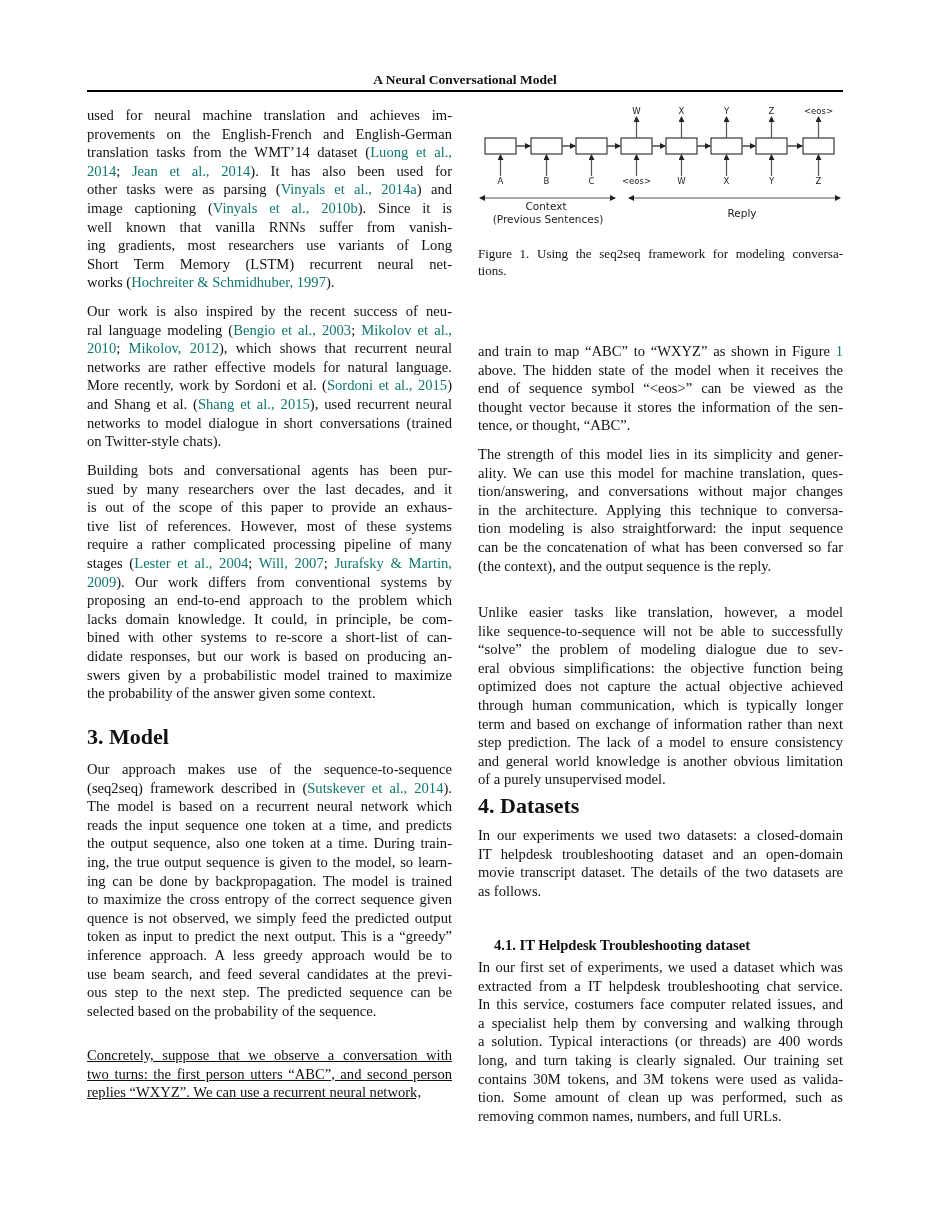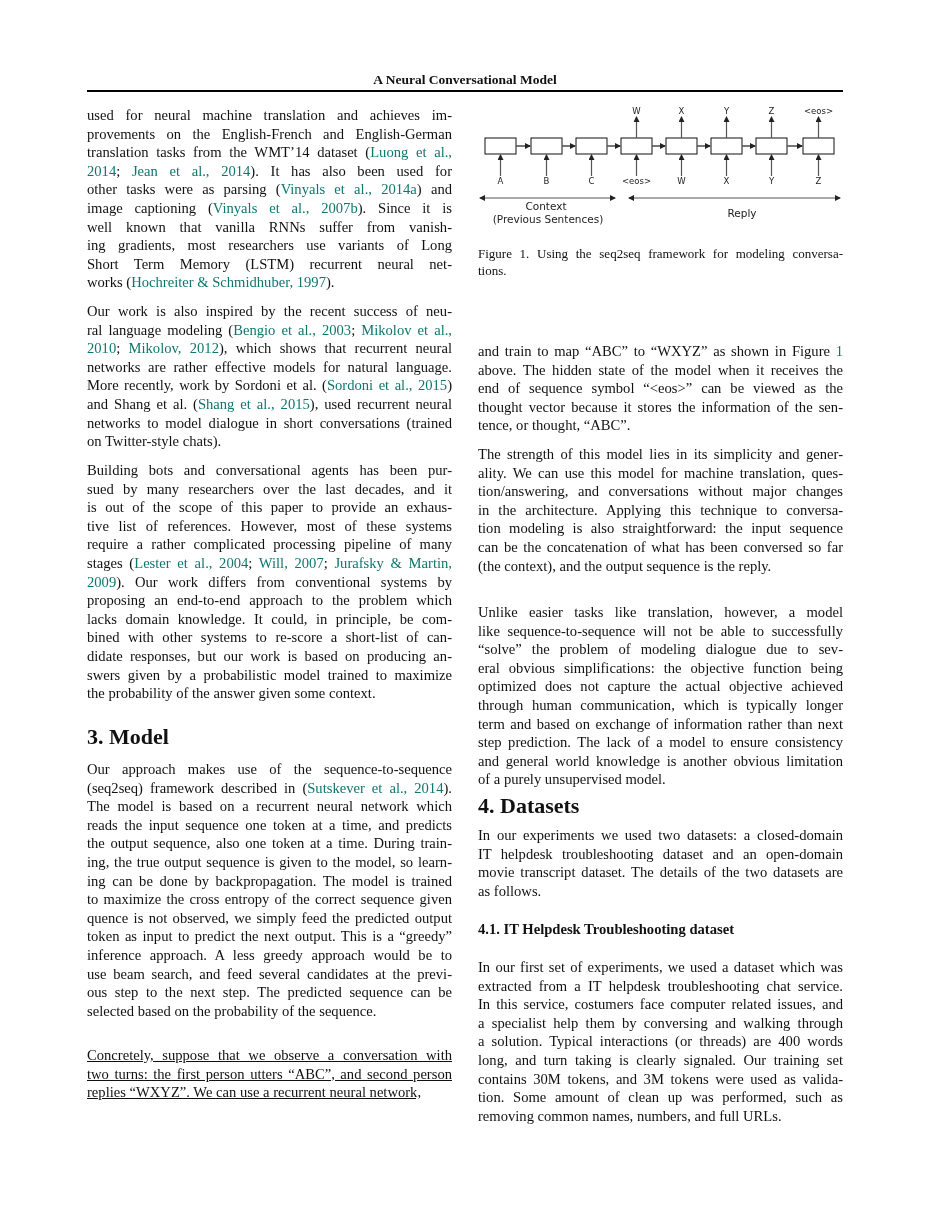--- a/index.html
+++ b/index.html
@@ -13,21 +13,21 @@
   .col-right { left: 478px; }
   .block { position: absolute; left: 0; width: 365px; }
   .para .line { display: block; height: 18.6px; line-height: 18.6px; font-size: 14.6px;
                 text-align: justify; text-align-last: justify; white-space: nowrap; overflow: visible; }
   .para .line.last { text-align-last: left; }
   .para .line span.wrap { display: block; width: 100%; text-align: justify; text-align-last: justify; white-space: normal; }
   .para .line.last span.wrap { text-align-last: left; }
   .cite { color: #0f766e; }
   .em { }
   h2.sec { position: absolute; left: 0; margin: 0; font-size: 22px; font-weight: bold; }
-  h3.subsec { position: absolute; left: 0; margin: 0; font-size: 14.6px; font-weight: bold; }
+  h3.subsec { position: absolute; left: 0; margin: 16px; font-size: 14.6px; font-weight: bold; }
   .caption { position: absolute; left: 0; width: 365px; font-size: 13px; line-height: 17px; }
   .caption .line { display: block; height: 17px; text-align: justify; text-align-last: justify; white-space: normal; }
   .caption .line.last { text-align-last: left; }
   .figure { position: absolute; left: 478px; top: 100px; width: 368px; height: 130px; }
   .figure svg { position: absolute; left: 0; top: 0; }
   .fig-label { font-family: "DejaVu Sans", sans-serif; font-size: 8.5px; fill: #222; }
   .fig-label-lg { font-family: "DejaVu Sans", sans-serif; font-size: 10.5px; fill: #222; }
 </style>
 </head>
 <body>
@@ -102,21 +102,21 @@
       <span class="line">
         <span class="wrap"><span>translation tasks from the WMT’14 dataset (</span><span class="cite">Luong et al.,</span></span>
       </span>
       <span class="line">
         <span class="wrap"><span class="cite">2014</span><span>; </span><span class="cite">Jean et al., 2014</span><span>). It has also been used for</span></span>
       </span>
       <span class="line">
         <span class="wrap"><span>other tasks were as parsing (</span><span class="cite">Vinyals et al., 2014a</span><span>) and</span></span>
       </span>
       <span class="line">
-        <span class="wrap"><span>image captioning (</span><span class="cite">Vinyals et al., 2007b</span><span>). Since it is</span></span>
+        <span class="wrap"><span>image captioning (</span><span class="cite">Vinyals et al., 2010b</span><span>). Since it is</span></span>
       </span>
       <span class="line">
         <span class="wrap"><span>well known that vanilla RNNs suffer from vanish-</span></span>
       </span>
       <span class="line">
         <span class="wrap"><span>ing gradients, most researchers use variants of Long</span></span>
       </span>
       <span class="line">
         <span class="wrap"><span>Short Term Memory (LSTM) recurrent neural net-</span></span>
       </span>

